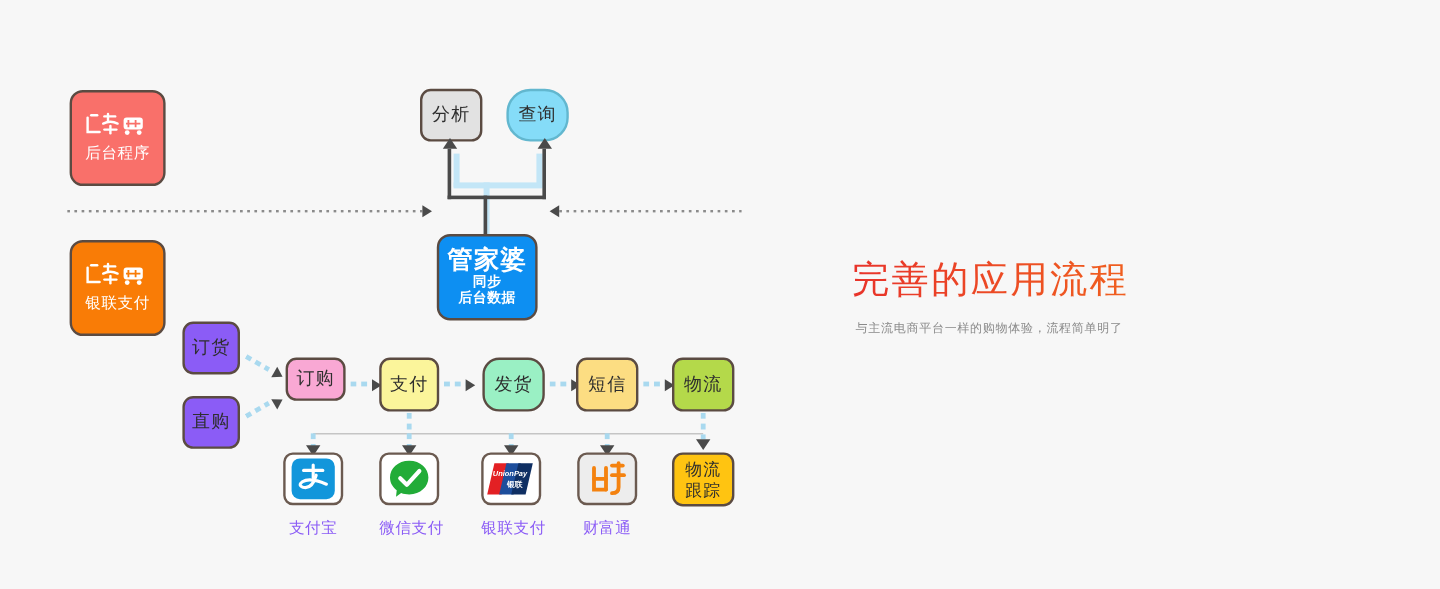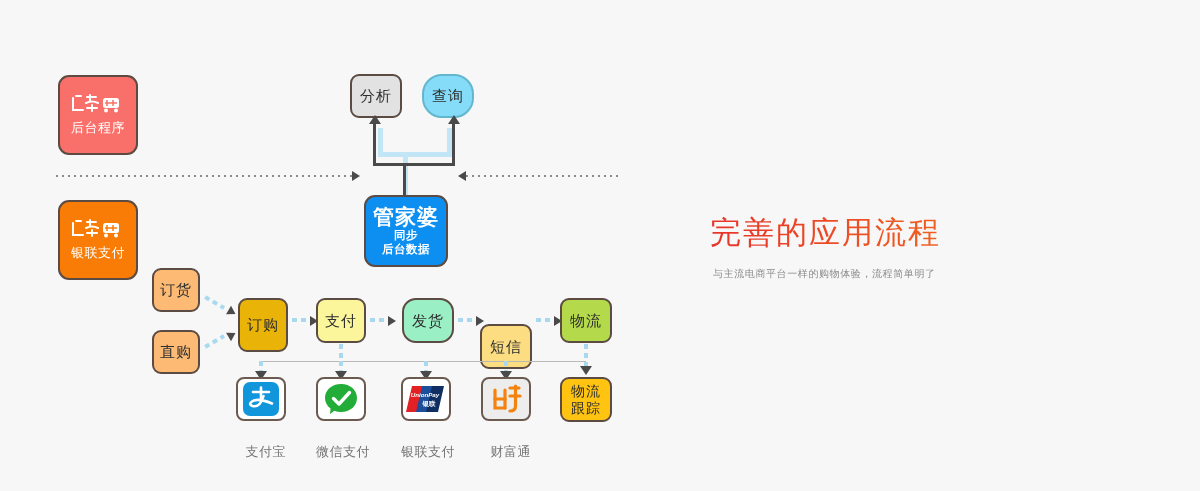--- a/index.html
+++ b/index.html
@@ -19,21 +19,21 @@
     box-sizing:border-box;
     border:2px solid #5b4b42;
     border-radius:9px;
     display:flex;align-items:center;justify-content:center;
     text-align:center;
     color:#2e2e2e;
     font-size:15px;
     line-height:1.15;
     letter-spacing:1px;
     font-weight:400;
-    background:#fdba74;
+    background:#8b5cf6;
   }
   .node.small{font-size:14px;}
 
   
   .brandtile{
     position:absolute;
     box-sizing:border-box;
     width:80px;height:80px;
     border:2px solid #5b4b42;
     border-radius:11px;
@@ -72,21 +72,21 @@
     box-sizing:border-box;
     width:50px;height:44px;
     border:2px solid #6b5a50;
     border-radius:8px;
     background:#ffffff;
     display:flex;align-items:center;justify-content:center;
     overflow:hidden;
   }
   .paytile.greybg{background:#ededed;}
   .paycap{
-    margin-top:22px;text-align:right;font-size:13px;color:#737373;
+    margin-top:10px;text-align:center;font-size:13px;color:#8b5cf6;
     white-space:nowrap;letter-spacing:0.5px;
   }
 
   
   .hline{position:absolute;height:1px;background:#b9b9b9;}
 
   .dash-h{ 
     position:absolute;height:4px;
     background-image:linear-gradient(to right,#a9d9ef 0 5px,transparent 5px 9px);
     background-size:9px 4px;
@@ -238,39 +238,39 @@
   <div class="node" style="left:152px;top:330px;width:48px;height:44px;">
     <span>直购</span>
   </div>
 
   <div class="dash-h" style="left:205px;top:295px;width:22px;transform:rotate(30deg);transform-origin:left center;"></div>
   <div class="arrow-r" style="left:228px;top:307px;transform:rotate(30deg);"></div>
 
   <div class="dash-h" style="left:205px;top:345px;width:22px;transform:rotate(-30deg);transform-origin:left center;"></div>
   <div class="arrow-r" style="left:228px;top:330px;transform:rotate(-30deg);"></div>
 
-  <div class="node" style="left:238px;top:298px;width:50px;height:54px;background:#eab308;">
+  <div class="node" style="left:238px;top:298px;width:50px;height:36px;background:#f9a8d4;">
     <span>订购</span>
   </div>
   <div class="dash-h" style="left:292px;top:318px;width:18px;"></div>
   <div class="arrow-r" style="left:310px;top:316px;"></div>
 
   <div class="node" style="left:316px;top:298px;width:50px;height:45px;background:#fbf59b;">
     <span>支付</span>
   </div>
   <div class="dash-h" style="left:370px;top:318px;width:18px;"></div>
   <div class="arrow-r" style="left:388px;top:316px;"></div>
 
   <div class="node" style="left:402px;top:298px;width:52px;height:45px;background:#9af0c4;border-radius:14px;">
     <span>发货</span>
   </div>
   <div class="dash-h" style="left:458px;top:318px;width:18px;"></div>
   <div class="arrow-r" style="left:476px;top:316px;"></div>
 
-  <div class="node" style="left:480px;top:298px;width:52px;height:45px;background:#fcdd82;margin-top:26px;">
+  <div class="node" style="left:480px;top:298px;width:52px;height:45px;background:#fcdd82;">
     <span>短信</span>
   </div>
   <div class="dash-h" style="left:536px;top:318px;width:18px;"></div>
   <div class="arrow-r" style="left:554px;top:316px;"></div>
 
   <div class="node" style="left:560px;top:298px;width:52px;height:45px;background:#b4d94a;">
     <span>物流</span>
   </div>
 
   <div class="dash-v" style="left:339px;top:344px;height:17px;"></div>

